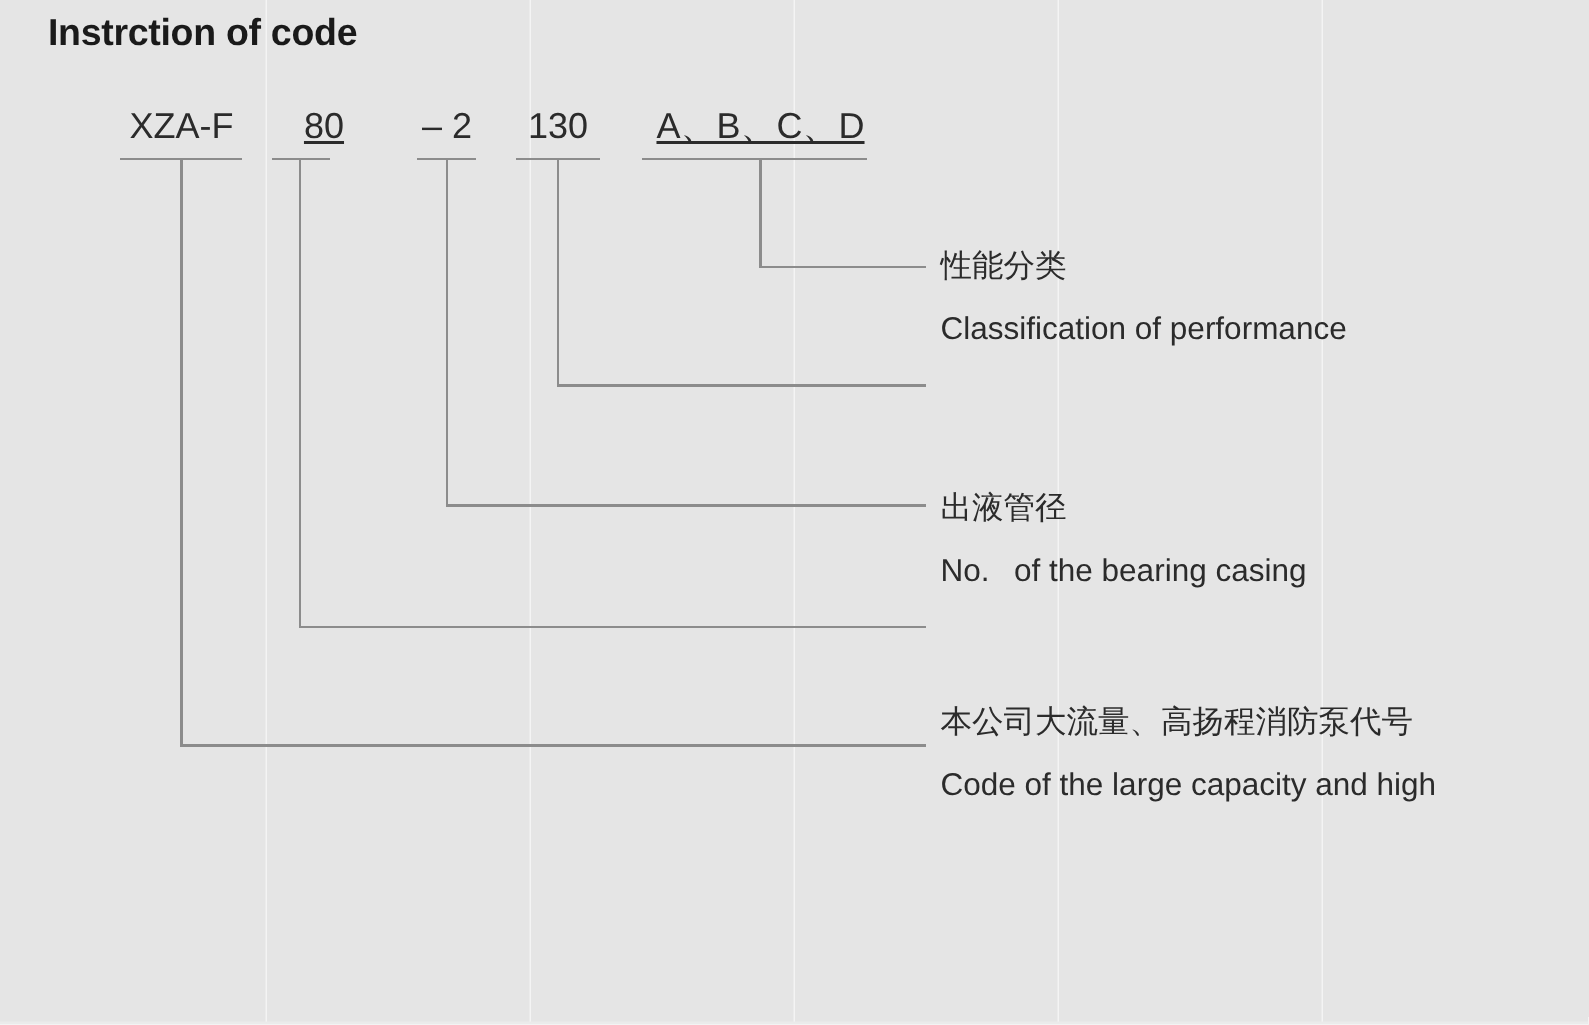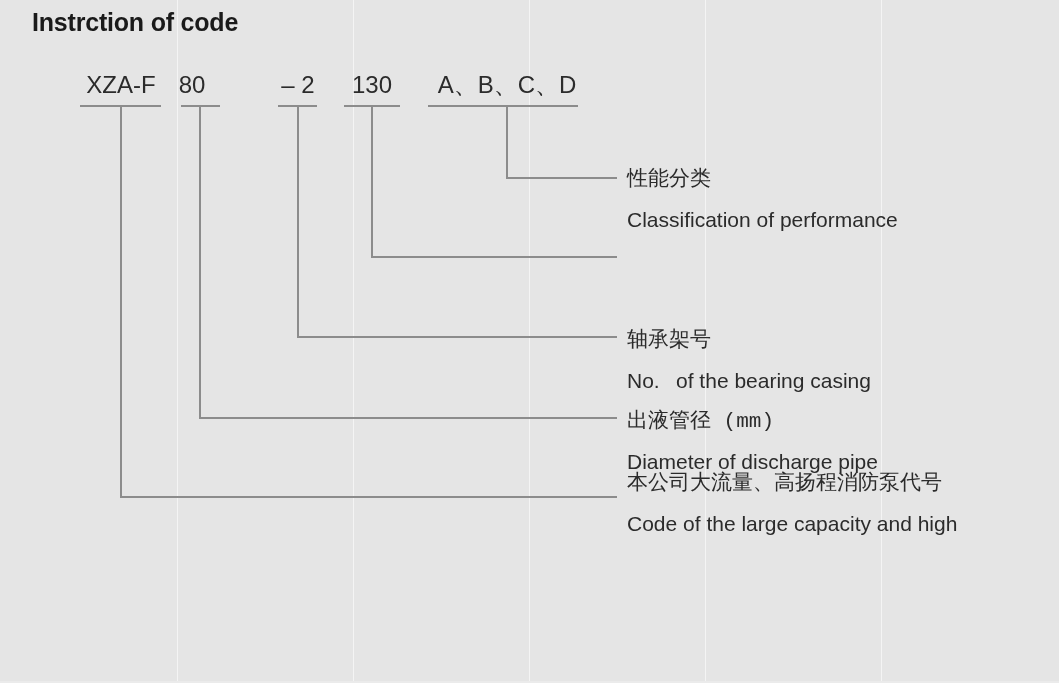--- a/index.html
+++ b/index.html
@@ -93,24 +93,24 @@
   <div class="band" style="left:177px"></div>
   <div class="band" style="left:353px"></div>
   <div class="band" style="left:529px"></div>
   <div class="band" style="left:705px"></div>
   <div class="band" style="left:881px"></div>
   <div class="bottom-rule"></div>
 
   <div id="title">Instrction of code</div>
 
   <div class="code-seg" style="left:60px;  width:122px;">XZA-F</div>
-  <div class="code-seg" style="left:152px; width:80px;">80</div>
+  <div class="code-seg" style="left:176px; width:80px;text-decoration:underline;">80</div>
   <div class="code-seg" style="left:248px; width:100px;">– 2</div>
   <div class="code-seg" style="left:322px; width:100px;">130</div>
-  <div class="code-seg" style="left:427px; width:160px;">A、B、C、D</div>
+  <div class="code-seg" style="left:427px; width:160px;text-decoration:underline;">A、B、C、D</div>
 
   <svg id="leaders" viewBox="0 0 1059 683" width="1059" height="683" aria-hidden="true">
     <g stroke="#8c8c8c" stroke-width="1.4" fill="none" shape-rendering="crispEdges">
 
       <line x1="80" y1="106" x2="161" y2="106"></line>
       <line x1="181" y1="106" x2="220" y2="106"></line>
       <line x1="278" y1="106" x2="317" y2="106"></line>
       <line x1="344" y1="106" x2="400" y2="106"></line>
       <line x1="428" y1="106" x2="578" y2="106"></line>
 
@@ -122,27 +122,23 @@
     </g>
   </svg>
 
   <div class="desc" style="top:160px">
     <div class="cn">性能分类</div>
     <div class="en">Classification of performance</div>
   </div>
 
 
   <div class="desc" style="top:321px">
-    <div class="cn">轴承架号</div>
+    <div class="cn">出液管径</div>
     <div class="en">No.  of the bearing casing</div>
   </div>
 
-  <div class="desc" style="top:402px">
-    <div class="cn">出液管径 (mm)</div>
-    <div class="en">Diameter of discharge pipe</div>
-  </div>
 
   <div class="desc" style="top:464px">
     <div class="cn">本公司大流量、高扬程消防泵代号</div>
     <div class="en">Code of the large capacity and high</div>
   </div>
 
 </div>
 
 </body></html>

